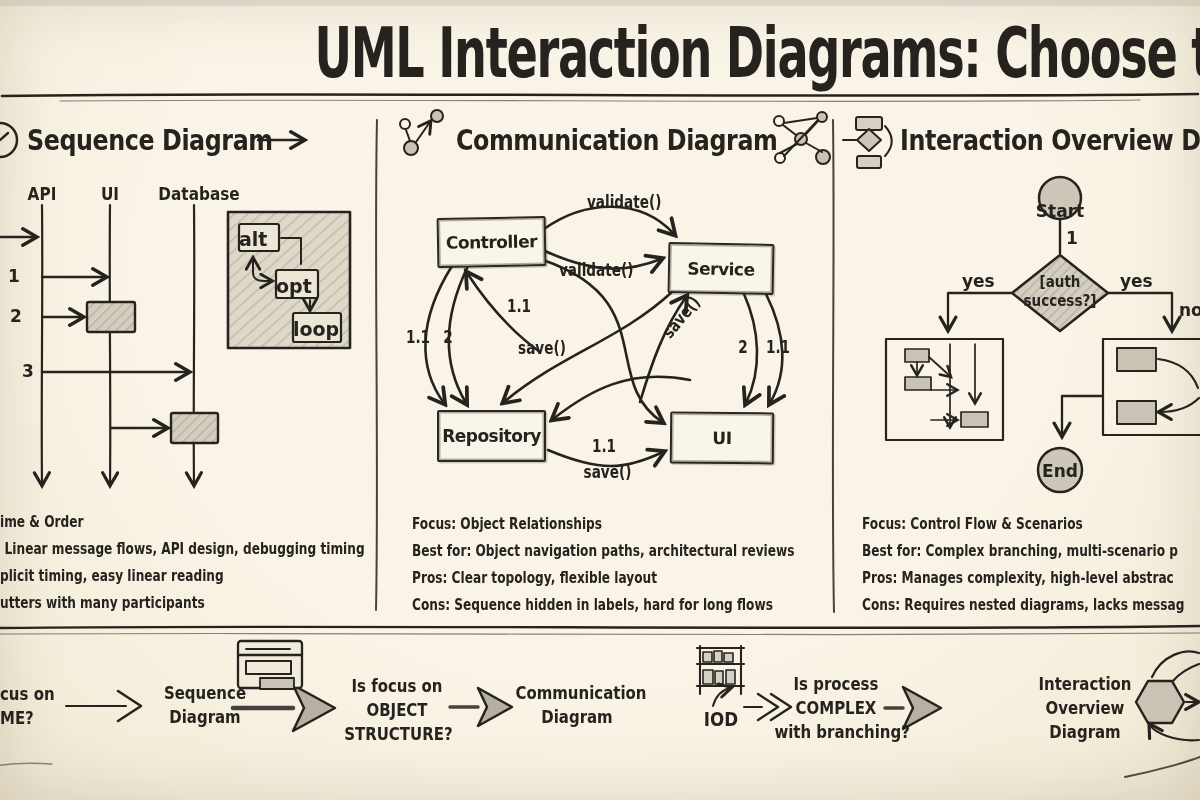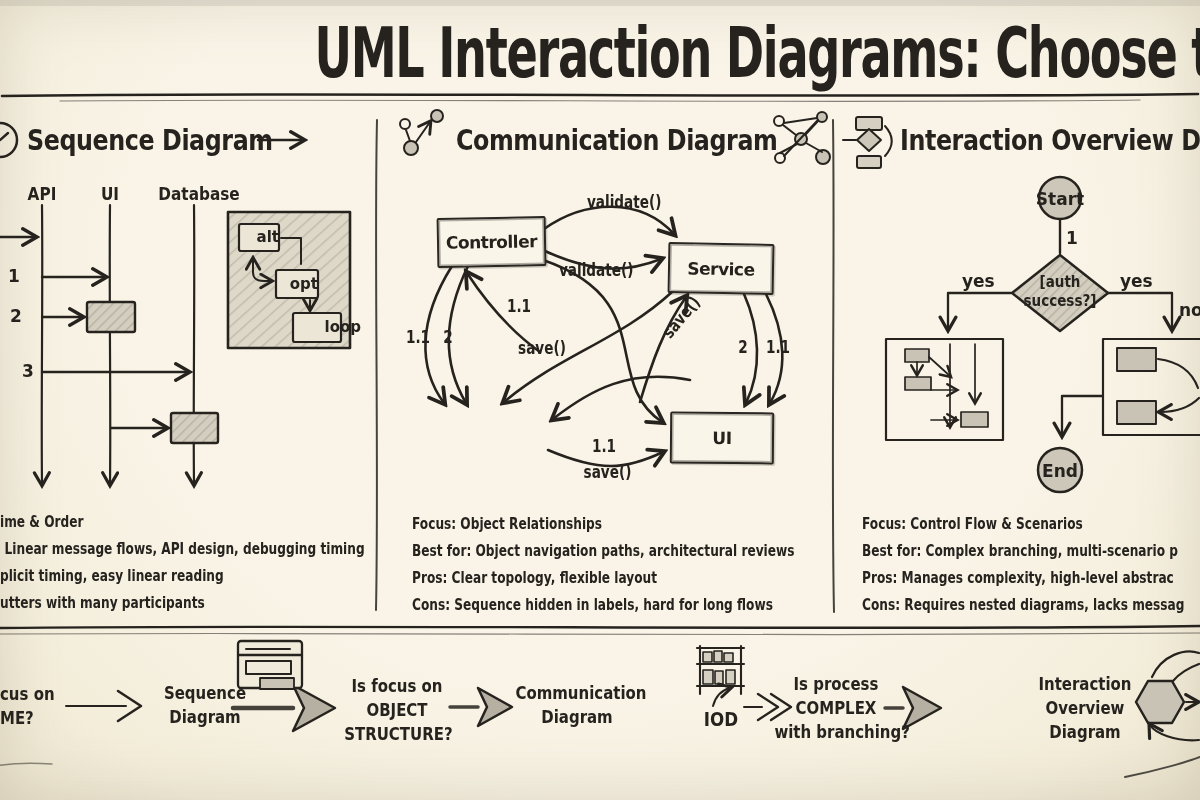--- a/index.html
+++ b/index.html
@@ -6,21 +6,21 @@
   .canvas{position:relative;width:1200px;height:800px;overflow:hidden;
     background:radial-gradient(ellipse at 50% 35%, #f9f4e7 55%, #f3edda 85%, #e9e2cc 100%);
     font-family:"DejaVu Sans",sans-serif;color:#26231f;font-weight:bold;
     box-shadow:inset 0 0 60px rgba(150,140,115,.25);}
   .abs{position:absolute;}
   .title{left:0;right:0;top:12px;text-align:center;white-space:nowrap;font-size:70px;letter-spacing:-2px;}
   .title>span{display:inline-block;transform:scaleX(.66);transform-origin:50% 50%;}
   .hdr{font-size:28px;white-space:nowrap;letter-spacing:-.5px;transform:scaleX(.85);transform-origin:0 50%;}
   .seqlab{font-size:18px;text-align:center;transform:scaleX(.85);transform-origin:50% 50%;white-space:nowrap;}
   .num{font-size:17px;}
-  .fraglab{font-size:15px;text-align:right;line-height:1;white-space:nowrap;}
+  .fraglab{font-size:19px;text-align:left;line-height:1;white-space:nowrap;}
   .lbl{font-size:17px;text-align:center;white-space:nowrap;transform:scaleX(.8);transform-origin:50% 50%;}
   .notes{font-size:16px;line-height:27px;white-space:nowrap;transform:scaleX(.76);transform-origin:0 0;}
   .flow3{font-size:17px;line-height:24px;text-align:center;white-space:nowrap;transform:scaleX(.88);transform-origin:50% 0;}
   .flowleft{font-size:17px;line-height:24px;text-align:left;white-space:nowrap;transform:scaleX(.88);transform-origin:0 0;}
   .objbox{background:#f9f5e8;border:2.5px solid #2a2622;border-radius:2px;
     box-shadow:inset 0 0 0 1.5px rgba(42,38,34,.35),1.5px 1.5px 0 rgba(42,38,34,.2);
     display:flex;align-items:center;justify-content:center;font-size:17px;letter-spacing:-.5px;}
   .dec{font-size:15px;line-height:19px;text-align:center;white-space:nowrap;transform:scaleX(.9);transform-origin:50% 0;}
   .circlab{font-size:17px;text-align:center;}
   svg{position:absolute;left:0;top:0;}
@@ -232,20 +232,21 @@
   <div class="abs notes" style="left:0px;top:508px;">
     <div>ime &amp; Order</div>
     <div style="padding-left:6px">Linear message flows, API design, debugging timing</div>
     <div>plicit timing, easy linear reading</div>
     <div>utters with many participants</div>
   </div>
 
   <div class="abs hdr" style="left:456px;top:124px;">Communication Diagram</div>
   <div class="abs objbox" style="left:437px;top:217px;width:105px;height:46px;transform:rotate(-1deg);">Controller</div>
   <div class="abs objbox" style="left:668px;top:243px;width:102px;height:47px;transform:rotate(1deg);">Service</div>
+  <div class="abs objbox" style="left:437px;top:410px;width:105px;height:48px;">Repository</div>
   <div class="abs objbox" style="left:670px;top:412px;width:100px;height:48px;transform:rotate(.5deg);">UI</div>
 
   <div class="abs lbl" style="left:578px;top:192px;width:90px;">validate()</div>
   <div class="abs lbl" style="left:550px;top:260px;width:90px;">validate()</div>
   <div class="abs lbl" style="left:499px;top:296px;width:40px;">1.1</div>
   <div class="abs lbl" style="left:398px;top:327px;width:40px;">1.1</div>
   <div class="abs lbl" style="left:438px;top:327px;width:20px;">2</div>
   <div class="abs lbl" style="left:512px;top:338px;width:60px;">save()</div>
   <div class="abs lbl" style="left:646px;top:307px;width:70px;transform:rotate(-50deg) scaleX(.8);">save()</div>
   <div class="abs lbl" style="left:733px;top:337px;width:20px;">2</div>
@@ -254,21 +255,21 @@
   <div class="abs lbl" style="left:575px;top:462px;width:65px;">save()</div>
 
   <div class="abs notes" style="left:412px;top:510px;">
     <div>Focus: Object Relationships</div>
     <div>Best for: Object navigation paths, architectural reviews</div>
     <div>Pros: Clear topology, flexible layout</div>
     <div>Cons: Sequence hidden in labels, hard for long flows</div>
   </div>
 
   <div class="abs hdr" style="left:900px;top:124px;">Interaction Overview Diagram</div>
-  <div class="abs circlab" style="left:1035px;top:189px;width:50px;">Start</div>
+  <div class="abs circlab" style="left:1035px;top:201px;width:50px;">Start</div>
   <div class="abs num" style="left:1066px;top:228px;">1</div>
   <div class="abs dec" style="left:1014px;top:273px;width:92px;">
     <div>[auth</div>
     <div>success?]</div>
   </div>
   <div class="abs num" style="left:962px;top:271px;">yes</div>
   <div class="abs num" style="left:1120px;top:271px;">yes</div>
   <div class="abs num" style="left:1179px;top:300px;">no</div>
   <div class="abs circlab" style="left:1036px;top:461px;width:48px;">End</div>
 

